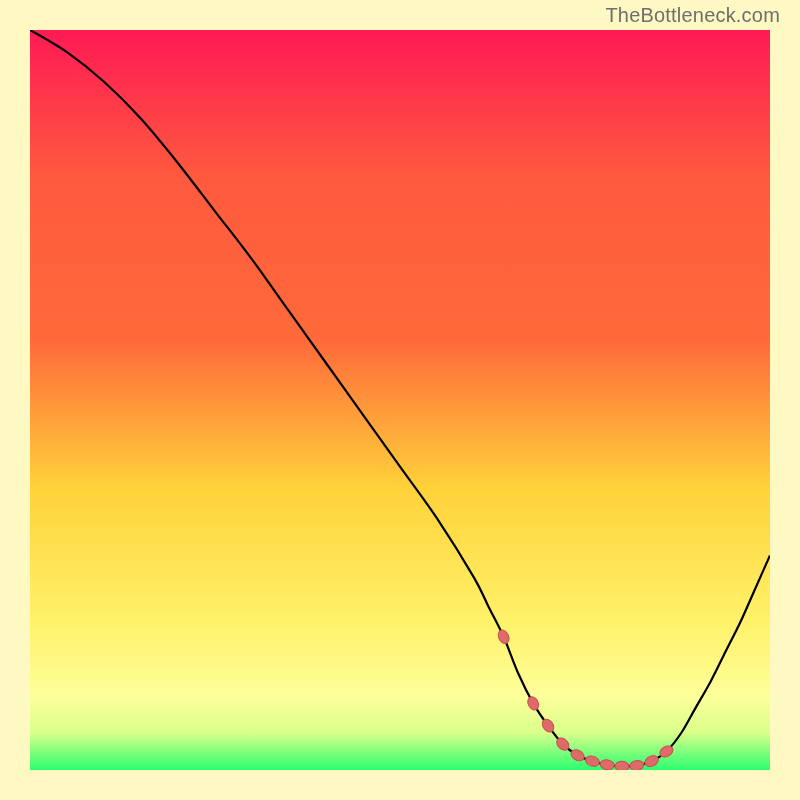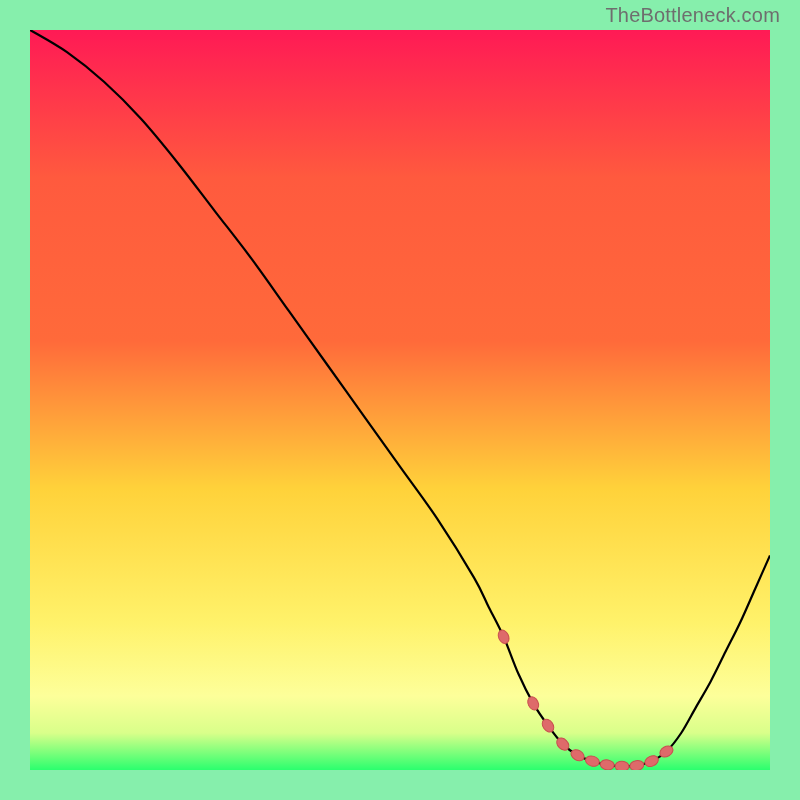--- a/index.html
+++ b/index.html
@@ -10,21 +10,21 @@
     height: 800px;
     position: relative;
     font-family: Arial, Helvetica, sans-serif;
   }
   .frame {
     position: absolute;
     left: 0;
     top: 0;
     width: 800px;
     height: 800px;
-    background: #86efac;
+    background: #fef9c3;
   }
   .attribution {
     position: absolute;
     top: 4px;
     right: 20px;
     color: #6e6e6e;
     font-size: 20px;
     font-weight: 500;
     letter-spacing: 0.2px;
   }

